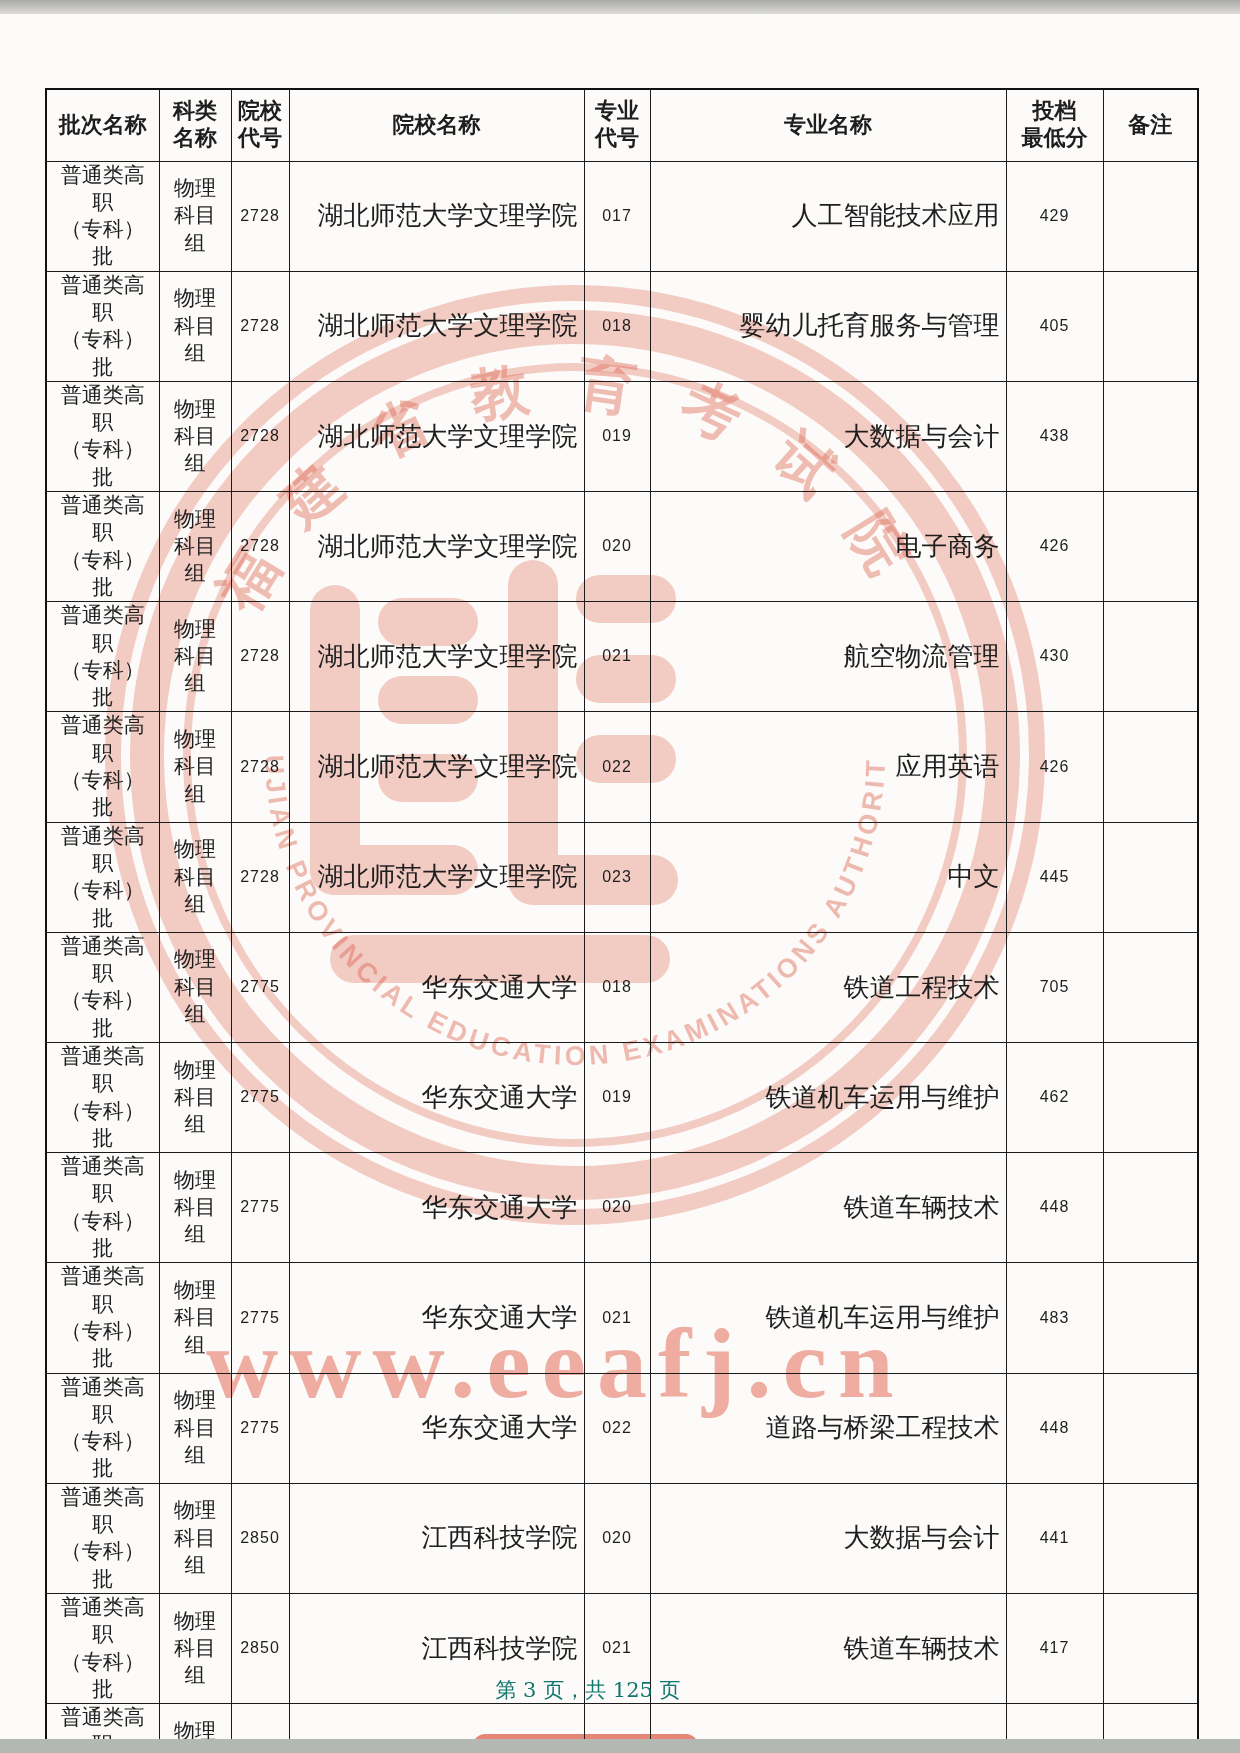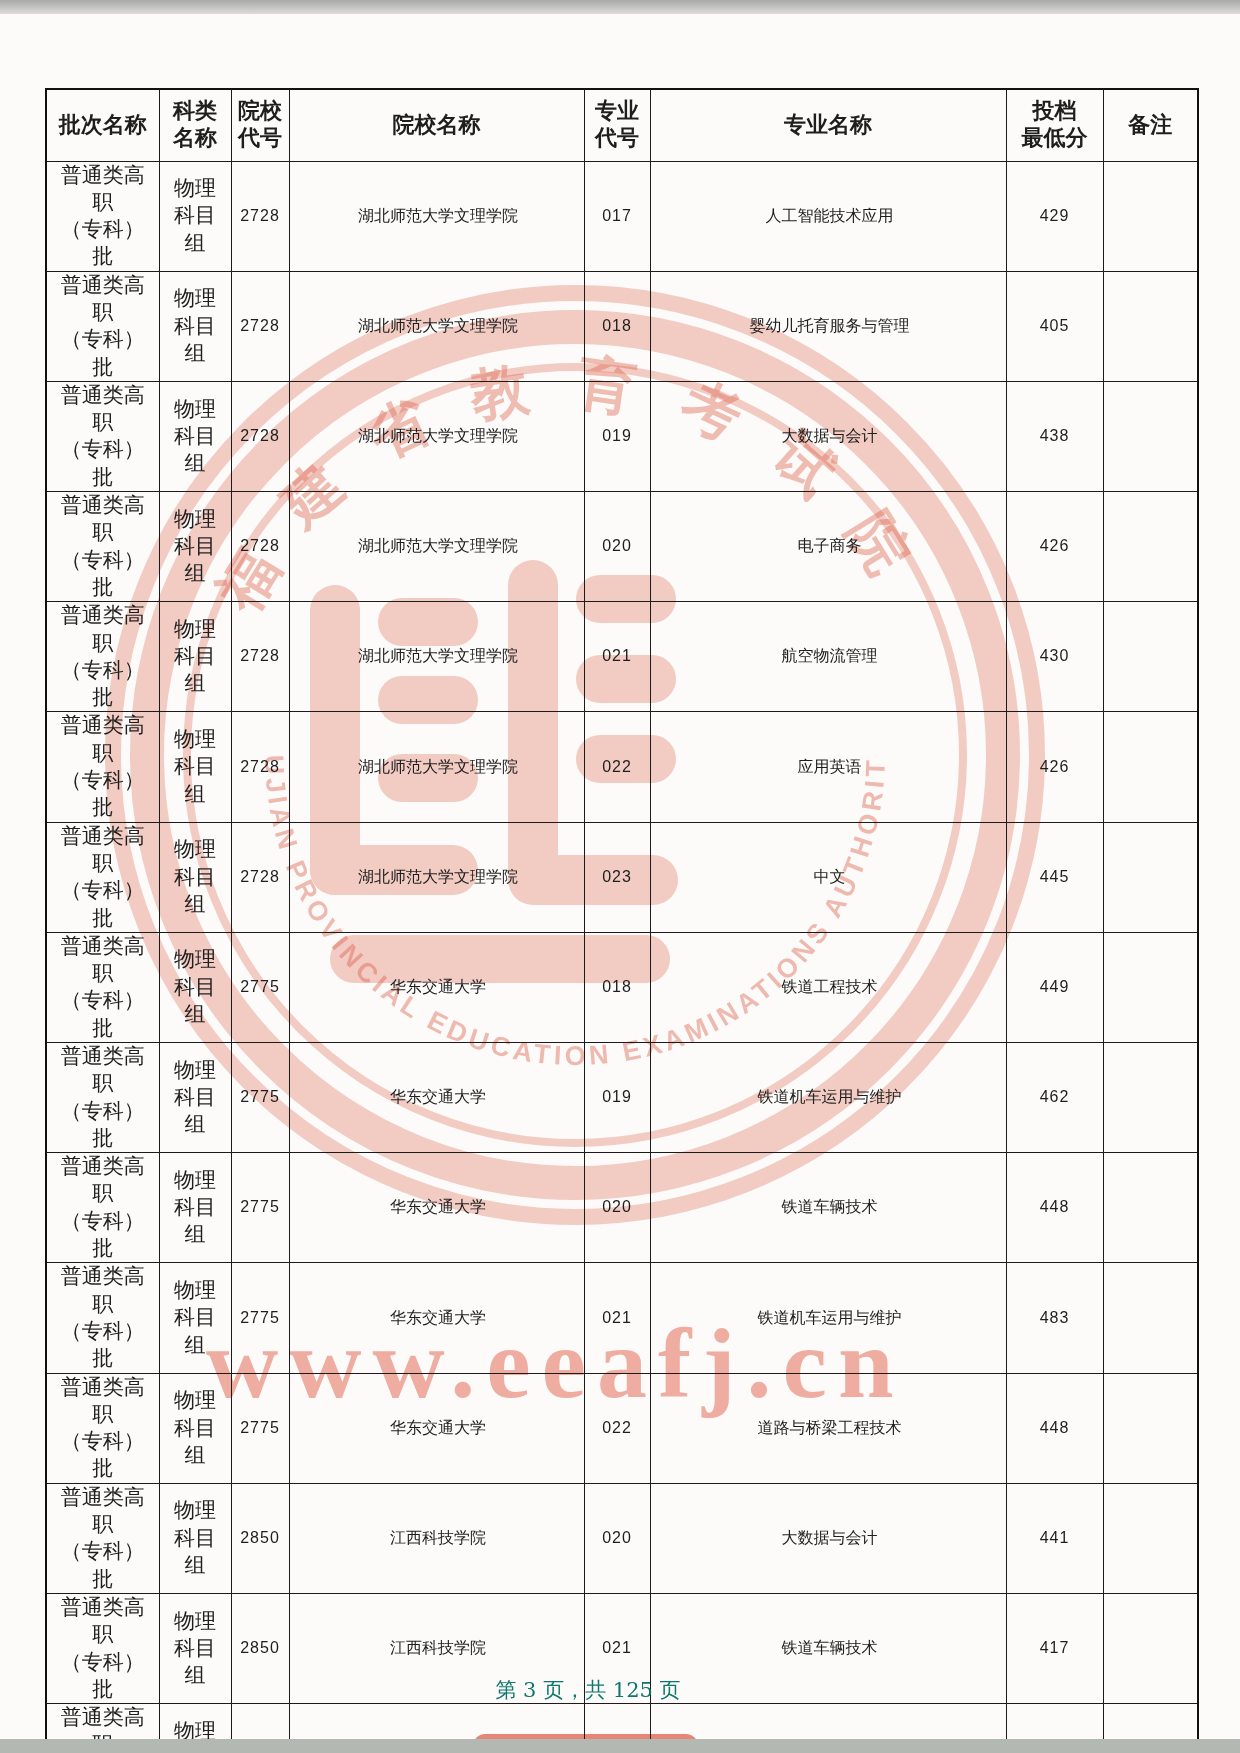--- a/index.html
+++ b/index.html
@@ -50,21 +50,21 @@
   td{
     font-family:"DejaVu Serif","Liberation Serif",serif;
     font-size:21px;line-height:1.3;vertical-align:middle;
   }
   td.c-batch,td.c-category{white-space:pre-line;text-align:center;font-size:21px;}
   td.c-code,td.c-score{
     text-align:center;
     font-family:"Liberation Sans",sans-serif;
     font-size:16px;letter-spacing:1px;
   }
-  td.c-school,td.c-major{text-align:center;padding-left:9px;font-size:16px;}
+  td.c-school,td.c-major{text-align:right;padding-left:9px;font-size:26px;}
   td.c-remark{text-align:center;}
   
   .footer{
     position:absolute;left:588px;top:1676px;transform:translateX(-50%);z-index:1;
     font-family:"DejaVu Serif","Liberation Serif",serif;
     font-size:21px;color:#0f766e;white-space:nowrap;
   }
 </style>
 </head>
 <body>
@@ -220,21 +220,21 @@
       </tr>
       <tr>
         <td class="c-batch">普通类高职
 （专科）批</td>
         <td class="c-category">物理
 科目组</td>
         <td class="c-code">2775</td>
         <td class="c-school">华东交通大学</td>
         <td class="c-code">018</td>
         <td class="c-major">铁道工程技术</td>
-        <td class="c-score">449</td>
+        <td class="c-score">705</td>
         <td class="c-remark"></td>
       </tr>
       <tr>
         <td class="c-batch">普通类高职
 （专科）批</td>
         <td class="c-category">物理
 科目组</td>
         <td class="c-code">2775</td>
         <td class="c-school">华东交通大学</td>
         <td class="c-code">019</td>

